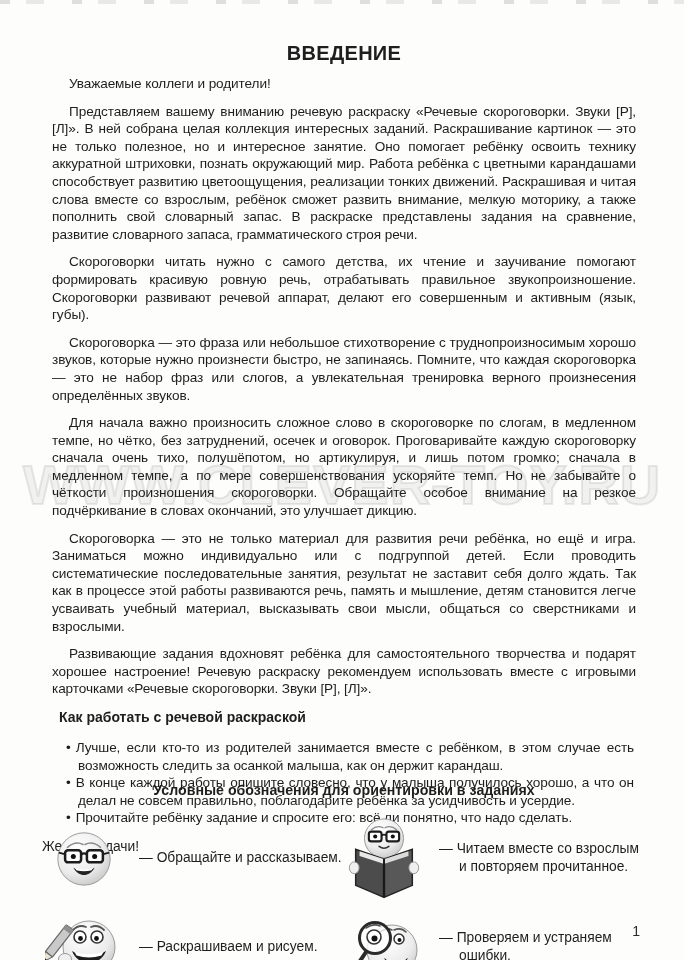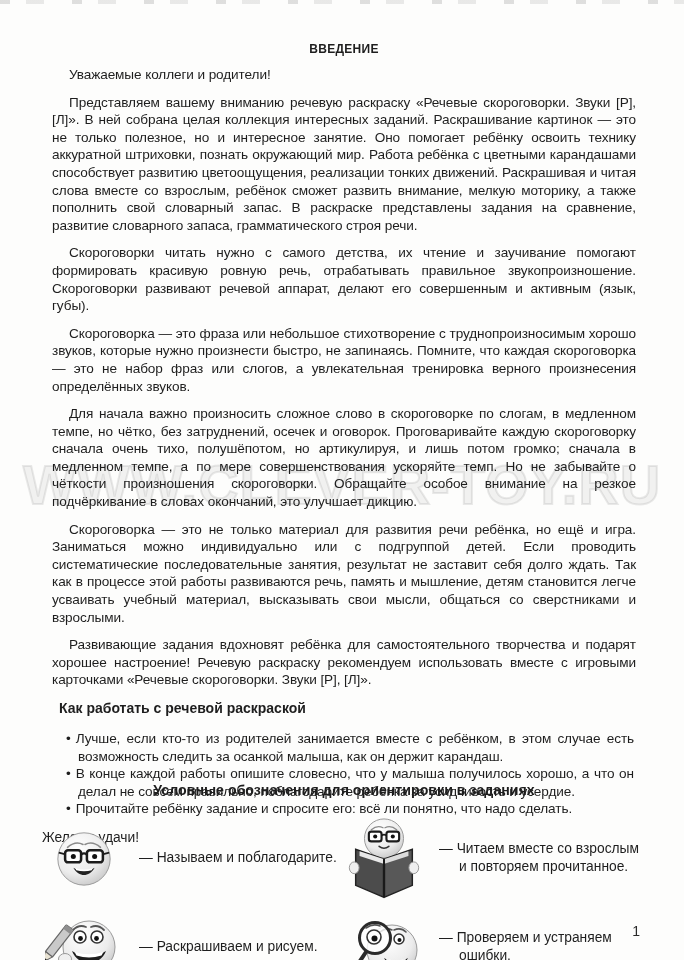--- a/index.html
+++ b/index.html
@@ -28,21 +28,21 @@
     -webkit-text-stroke:2px rgba(90,90,90,0.13);
     white-space:nowrap;
     pointer-events:none;
   }
   .content{
     position:absolute;top:42px;left:42px;right:38px;
   }
   h1.title{
     margin:0 0 9px 0;
     text-align:center;
-    font-size:12px;font-weight:bold;letter-spacing:.3px;
+    font-size:20px;font-weight:bold;letter-spacing:.3px;
   }
   .body-text p{
     margin:10px;
     font-size:13.6px;line-height:17.6px;
     text-align:justify;
     text-indent:17px;
     letter-spacing:-0.1px;
   }
   h2.subhead{
     margin:6px 0 0 0;
@@ -142,21 +142,21 @@
             <rect x="35" y="24" width="16.5" height="12.5" rx="3" fill="#fff" stroke="#1c1c1c" stroke-width="2.6"></rect>
             <path d="M29 28.5 Q32 26 35 28.5" fill="none" stroke="#1c1c1c" stroke-width="2.2"></path>
             <line x1="12" y1="28" x2="6" y2="26.5" stroke="#1c1c1c" stroke-width="2"></line>
             <line x1="52" y1="28" x2="58" y2="26.5" stroke="#1c1c1c" stroke-width="2"></line>
             <circle cx="21" cy="30.5" r="2.6" fill="#111"></circle>
             <circle cx="43" cy="30.5" r="2.6" fill="#111"></circle>
             <path d="M21 42 C27 52 37 52 43 42 C37 46 27 46 21 42 Z" fill="#222"></path>
             <path d="M23 42.6 Q32 45.2 41 42.6 L40 44.6 Q32 46.8 24 44.6 Z" fill="#fff"></path>
           </svg>
         </span>
-        <span class="legend-label">— Называем и поблагодарите.</span>
+        <span class="legend-label">— Обращайте и рассказываем.</span>
       </div>
 
       <div class="legend-item">
         <span class="icon-box">
           <svg width="86" height="88" viewBox="0 0 86 88">
             <defs>
               <radialGradient id="g2" cx="40%" cy="28%" r="75%">
                 <stop offset="0%" stop-color="#ffffff"></stop>
                   <stop offset="65%" stop-color="#ececec"></stop>
                   <stop offset="100%" stop-color="#c9c9c9"></stop>

